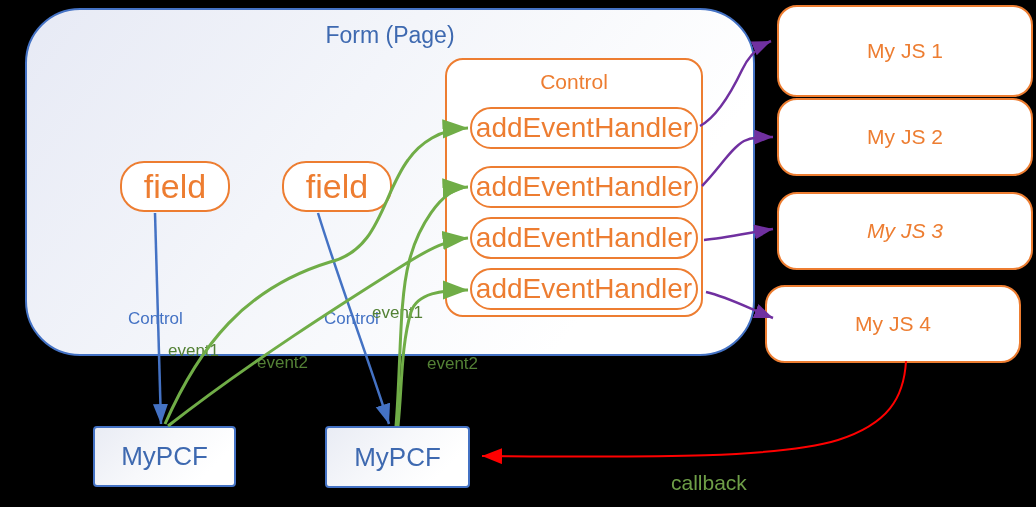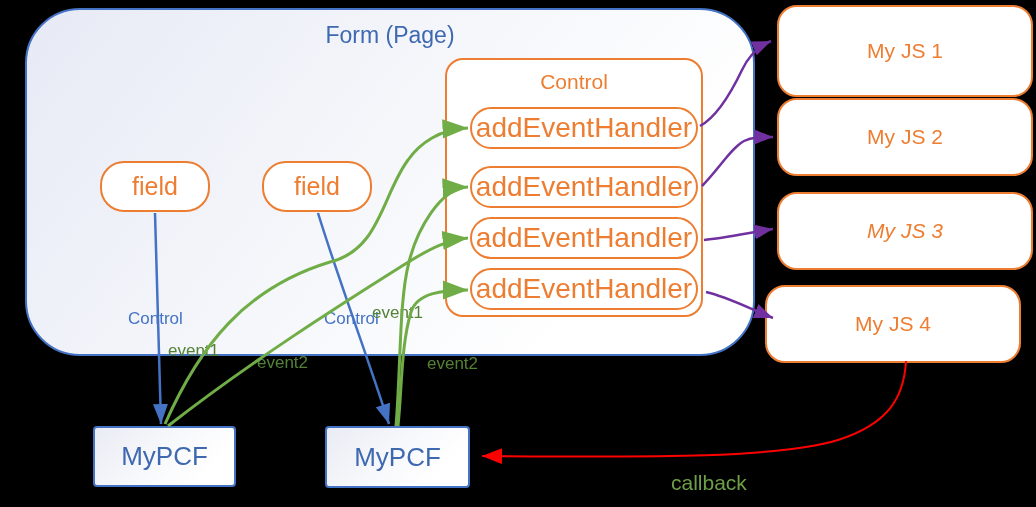--- a/index.html
+++ b/index.html
@@ -4,21 +4,21 @@
 <style>
   html,body{margin:0;padding:0;background:#000;}
   .stage{position:relative;width:1036px;height:507px;background:#000;overflow:hidden;
          font-family:"Liberation Sans",sans-serif;}
   .box{position:absolute;box-sizing:border-box;display:flex;align-items:center;justify-content:center;}
   .form{background:linear-gradient(128deg,#e7eaf5 0%,#f3f5fa 40%,#ffffff 80%);
         border:2px solid #4472C4;border-radius:55px;}
   .form-title{position:absolute;left:0;right:0;top:12px;text-align:center;
               color:#3E69B0;font-size:23px;}
   .orange-box{background:#fff;border:2px solid #ED7D31;color:#ED7D31;}
-  .field{border-radius:24px;font-size:25px;}
+  .field{border-radius:24px;font-size:34px;margin-left:20px;}
   .onload{border-radius:18px;align-items:flex-start;}
   .onload-title{position:absolute;left:0;right:0;top:10px;text-align:center;
                 color:#ED7D31;font-size:21px;}
   .pill{border-radius:21px;font-size:28px;}
   .myjs{border-radius:20px;font-size:21px;}
   .mypcf{background:linear-gradient(135deg,#e9ecf4 0%,#f7f8fb 45%,#ffffff 80%);
          border:2.5px solid #4472C4;border-radius:4px;color:#3E69B0;font-size:26px;}
   .lbl{position:absolute;white-space:nowrap;line-height:1;}
   .lbl-blue{color:#4472C4;font-size:17px;}
   .lbl-green{color:#538135;font-size:17px;}

